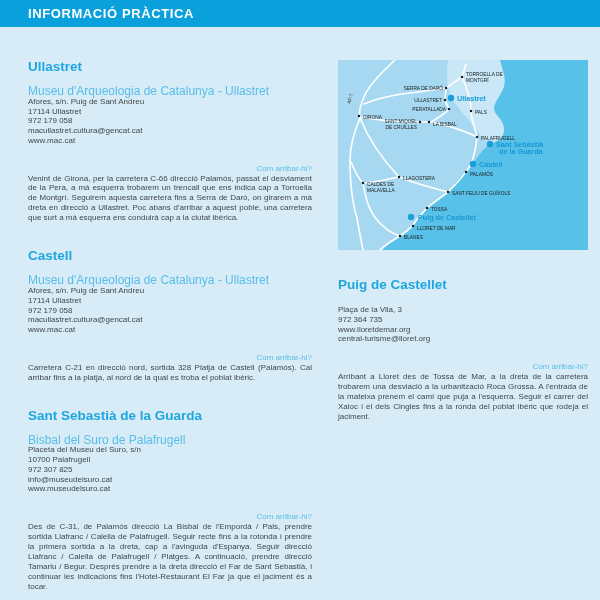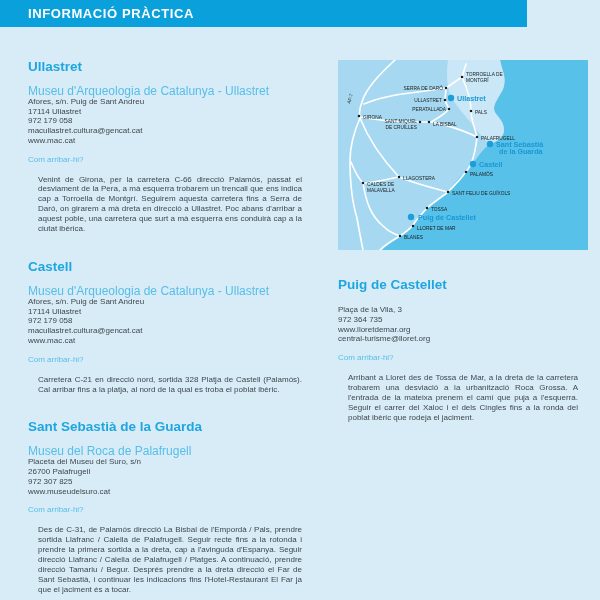--- a/index.html
+++ b/index.html
@@ -1,36 +1,36 @@
 <!DOCTYPE html>
 <html><head>
 <meta charset="utf-8">
 <style>
   html,body{margin:0;padding:0;background:#fff;}
   .page{
     position:relative;width:600px;height:600px;overflow:hidden;
     background:#D8ECF8;font-family:"Liberation Sans",sans-serif;
   }
-  .header{position:absolute;top:0;left:0;width:527px;height:27px;background:#09A0DC;text-align:right;}
+  .header{position:absolute;top:0;left:0;width:600px;height:27px;background:#09A0DC;text-align:right;}
   .header-title{
     position:absolute;left:28px;top:6px;color:#ffffff;font-weight:bold;
     font-size:13px;letter-spacing:0.6px;
   }
   .col-left{position:absolute;left:28px;top:60px;width:284px;}
   .col-right{position:absolute;left:338px;top:60px;width:250px;}
   .section-heading{
     color:#1FA6DF;font-size:13.5px;font-weight:bold;margin:0 0 13px 0;line-height:14px;
   }
   .section{margin:0;}
   .section + .section .section-heading{margin-top:26px;}
   .org{color:#56BEE8;font-size:12px;line-height:9.8px;}
   .contact-line{color:#3F474D;font-size:8px;line-height:9.8px;}
-  .how-label{color:#56BEE8;font-size:8px;line-height:9.8px;margin-top:9px;}
+  .how-label{color:#56BEE8;font-size:8px;line-height:9.8px;margin-top:18px;text-align:right;}
   .how-text{
-    color:#3F474D;font-size:8px;line-height:9.9px;text-align:justify;margin:10px;
+    color:#3F474D;font-size:8px;line-height:9.9px;text-align:justify;margin:0;
   }
   .map-wrap{width:250px;height:190px;margin:0 0 28px 0;}
   .map-wrap svg{display:block;}
   .map-town-label{font-size:4.8px;fill:#1C1C1C;font-family:"Liberation Sans",sans-serif;}
   .map-site-label{font-size:7.2px;font-weight:bold;fill:#1898D5;font-family:"Liberation Sans",sans-serif;}
   .map-highway-label{font-size:4.6px;fill:#333;font-family:"Liberation Sans",sans-serif;}
 </style>
 </head>
 <body>
 
@@ -61,24 +61,25 @@
       <div class="contact-line">17114 Ullastret</div>
       <div class="contact-line">972 179 058</div>
       <div class="contact-line">macullastret.cultura@gencat.cat</div>
       <div class="contact-line">www.mac.cat</div>
       <div class="how-label">Com arribar-hi?</div>
       <p class="how-text">Carretera C-21 en direcció nord, sortida 328 Platja de Castell (Palamós). Cal arribar fins a la platja, al nord de la qual es troba el poblat ibèric.</p>
     </div>
 
     <div class="section">
       <h2 class="section-heading">Sant Sebastià de la Guarda</h2>
-      <div class="org">Museu del Roca de Palafrugell</div>
+      <div class="org">Bisbal del Suro de Palafrugell</div>
       <div class="contact-line">Placeta del Museu del Suro, s/n</div>
-      <div class="contact-line">26700 Palafrugell</div>
+      <div class="contact-line">10700 Palafrugell</div>
       <div class="contact-line">972 307 825</div>
+      <div class="contact-line">info@museudelsuro.cat</div>
       <div class="contact-line">www.museudelsuro.cat</div>
       <div class="how-label">Com arribar-hi?</div>
       <p class="how-text">Des de C-31, de Palamós direcció La Bisbal de l'Empordà / Pals, prendre sortida Llafranc / Calella de Palafrugell. Seguir recte fins a la rotonda i prendre la primera sortida a la dreta, cap a l'avinguda d'Espanya. Seguir direcció Llafranc / Calella de Palafrugell / Platges. A continuació, prendre direcció Tamariu / Begur. Després prendre a la dreta direcció el Far de Sant Sebastià, i continuar les indicacions fins l'Hotel-Restaurant El Far ja que el jaciment és a tocar.</p>
     </div>
 
   </div>
 
   <div class="col-right">
 
     <div class="map-wrap">

